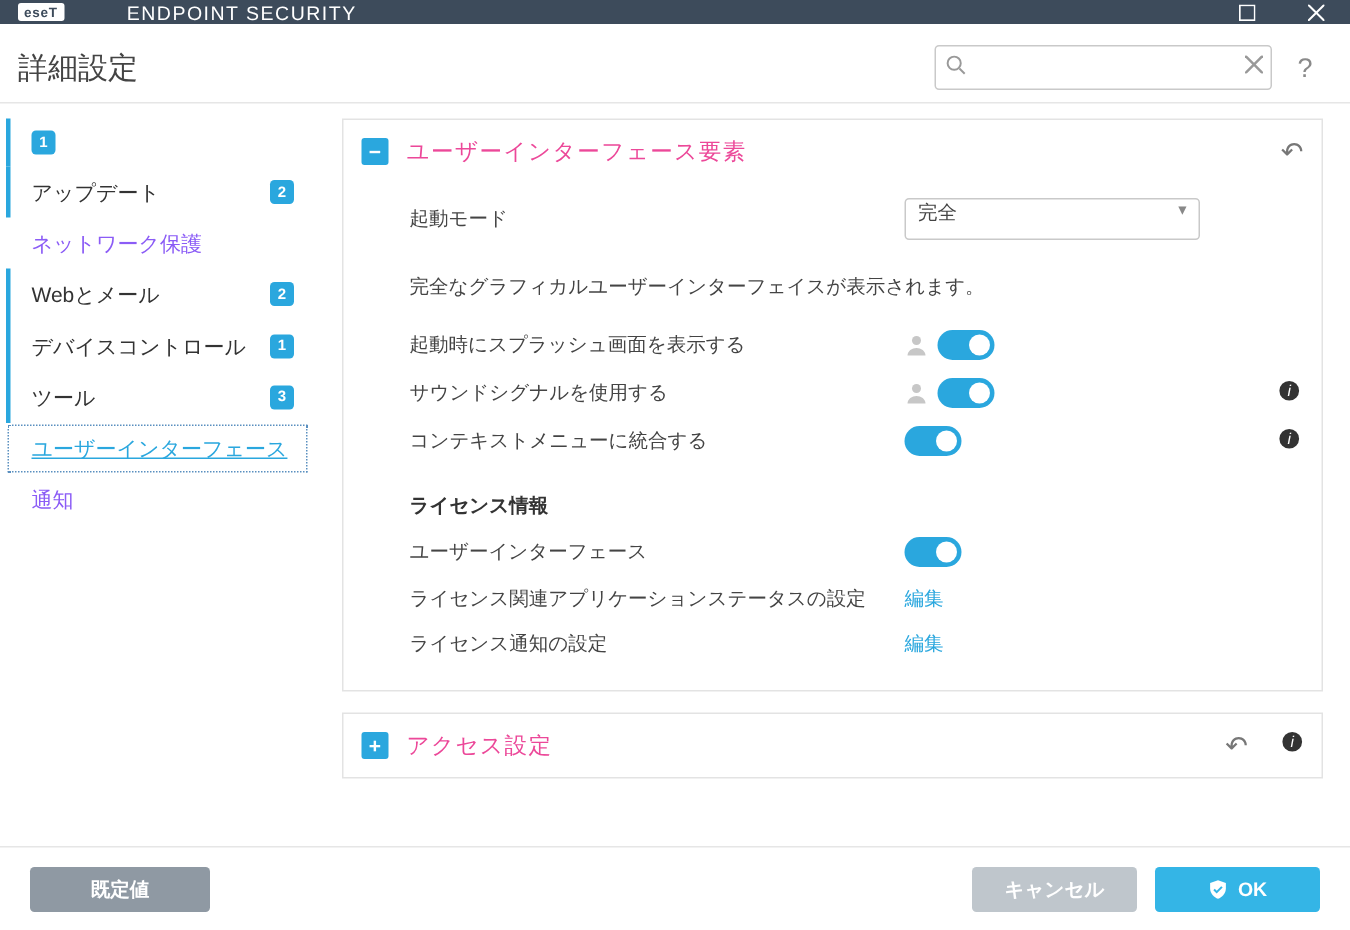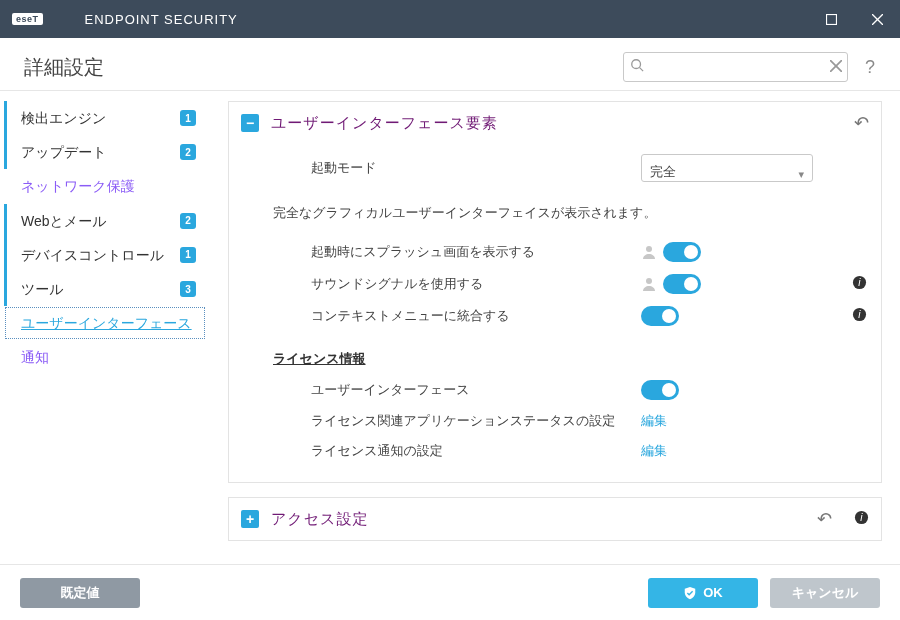--- a/index.html
+++ b/index.html
@@ -1,27 +1,27 @@
 <!DOCTYPE html>
 <html><head>
 <meta charset="utf-8">
 <style>
   * { box-sizing: border-box; margin: 0; padding: 0; font-family: "Segoe UI", "Yu Gothic", "Meiryo", sans-serif; }
   body { background: #fff; width: 900px; height: 620px; overflow: hidden; display: flex; flex-direction: column; }
 
   
-  .titlebar { height: 38px; background: #3d4b5b; color: #fff; display: flex; align-items: center; padding: 0 0 0 12px; }
+  .titlebar { height: 16px; background: #3d4b5b; color: #fff; display: flex; align-items: center; padding: 0 0 0 12px; }
   .brand-badge { background:#fff; color:#3d4b5b; font-size:9px; font-weight:bold; padding:1px 4px; border-radius:2px; letter-spacing:0.5px; margin-right:6px; }
   .brand-text { font-size: 13px; letter-spacing: 1px; font-weight:400;margin-left:36px; }
   .titlebar-spacer { flex:1; }
   .titlebar-btn { width:46px; height:32px; display:flex; align-items:center; justify-content:center; color:#fff; }
   .titlebar-btn svg { width:11px; height:11px; }
 
   
-  .header { display:flex; align-items:center; padding: 14px 20px 8px 24px; border-bottom:1px solid #e6e6e6;justify-content:center; }
+  .header { display:flex; align-items:center; padding: 14px 20px 8px 12px; border-bottom:1px solid #e6e6e6;justify-content:center; }
   .page-title { font-size:20px; color:#444; font-weight:400; }
   .header-spacer { flex:1; }
   .search-wrap { display:flex; align-items:center; border:1px solid #c9c9c9; border-radius:3px; height:30px; width:225px; padding:0 6px; }
   .search-wrap input { border:none; outline:none; flex:1; font-size:13px; padding:0 4px; background:transparent; }
   .search-wrap .mag { color:#999; margin-right:2px; }
   .search-wrap .clr { color:#999; cursor:pointer; }
   .help-q { margin-left:12px; color:#8a8a8a; font-size:18px; width:20px; text-align:center; }
 
   
   .body { flex:1; display:flex; overflow:hidden; }
@@ -30,35 +30,35 @@
   .side-item { position:relative; padding:8px 10px 8px 14px; font-size:14px; color:#8b5cf6; cursor:pointer; display:flex; align-items:center; gap:8px; border-left:3px solid transparent; }
   .side-item.accent { border-left-color:#2aa7de; color:#333; }
   .side-item.selected { outline:1px dotted #5a8fbf; outline-offset:-2px; color:#2aa7de;text-decoration:underline; }
   .side-badge { background:#2aa7de; color:#fff; font-size:10px; min-width:16px; height:16px; border-radius:3px; display:inline-flex; align-items:center; justify-content:center; padding:0 4px; font-weight:bold; }
   .side-item .label { flex:1; line-height:1.3; }
 
   .main { flex:1; padding:10px 18px 10px 18px; overflow:auto; }
   .panel { border:1px solid #e3e3e3; margin-bottom:14px; }
   .panel-header { display:flex; align-items:center; padding:10px 12px; gap:12px; }
   .expander { width:18px; height:18px; background:#2aa7de; color:#fff; display:flex; align-items:center; justify-content:center; font-size:14px; font-weight:bold; border-radius:2px; line-height:1; }
-  .panel-title { font-size:15px; color:#701a75; letter-spacing:1px; flex:1; }
+  .panel-title { font-size:15px; color:#ec4899; letter-spacing:1px; flex:1; }
   .revert-icon { color:#777; font-size:18px; }
 
   .panel-body { padding:4px 14px 16px 44px; }
   .row { display:flex; align-items:center; padding:6px 0; font-size:13px; color:#444; }
-  .row .rlabel { width:330px;margin-left:38px; }
+  .row .rlabel { width:330px; }
   .row .hint { color:#aaa; margin-right:6px; display:inline-flex; }
   .row .toggle { width:38px; height:20px; border-radius:10px; background:#2aa7de; position:relative; }
   .row .toggle::after { content:""; position:absolute; width:14px; height:14px; background:#fff; border-radius:50%; top:3px; right:3px; }
   .row .spacer { flex:1; }
   .row .info { color:#333; margin-left:auto; }
   .desc { font-size:13px; color:#444; padding:4px 0 14px 0;margin-top:12px; }
-  .select { border:1px solid #c9c9c9; border-radius:3px; height:28px; width:172px; display:flex; align-items:flex-end; padding:0 8px; font-size:13px; color:#444; justify-content:space-between; }
+  .select { border:1px solid #c9c9c9; border-radius:3px; height:28px; width:197px; display:flex; align-items:flex-start; padding:0 8px; font-size:13px; color:#444; justify-content:space-between; }
   .select .chev { color:#888; font-size:11px; }
-  .subhead { font-weight:bold; font-size:13px; padding:18px 0 6px 0; color:#333;text-decoration:underline; }
+  .subhead { font-weight:bold; font-size:13px; padding:18px 0 6px 0; color:#333; }
   .link { color:#2aa7de; font-size:13px; cursor:pointer; }
 
   
   .footer { height:56px; border-top:1px solid #e6e6e6; display:flex; align-items:center; padding:0 20px; gap:12px; }
   .footer-spacer { flex:1; }
   .btn { height:30px; min-width:110px; border:none; border-radius:3px; font-size:13px; display:inline-flex; align-items:center; justify-content:center; gap:6px; cursor:pointer;font-weight:bold; }
   .btn-default { background:#8f99a3; color:#fff; width:120px; }
   .btn-primary { background:#34b5e6; color:#fff; font-weight:bold; }
   .btn-muted  { background:#bfc6cc; color:#fff; }
 
@@ -102,21 +102,20 @@
         </svg>
     </span>
   </div>
   <div class="help-q">?</div>
 </div>
 
 <div class="body">
 
   <div class="sidebar">
     <div class="side-item accent">
-      <span class="label">検出エンジン</span>
       <span class="side-badge">1</span>
     </div>
     <div class="side-item accent">
       <span class="label">アップデート</span>
       <span class="side-badge">2</span>
     </div>
     <div class="side-item">
       <span class="label">ネットワーク保護</span>
     </div>
     <div class="side-item accent">
@@ -229,21 +228,21 @@
         </span>
       </div>
     </div>
 
   </div>
 </div>
 
 <div class="footer">
   <button class="btn btn-default">既定値</button>
   <div class="footer-spacer"></div>
+  <button class="btn btn-muted">キャンセル</button>
   <button class="btn btn-primary">
     <svg class="shield" viewBox="0 0 16 16">
         <path d="M8 1l6 2v4c0 4-3 7-6 8-3-1-6-4-6-8V3l6-2z" fill="#fff"></path>
         <path d="M5 8l2 2 4-4" fill="none" stroke="#34b5e6" stroke-width="1.6"></path>
       </svg>
     <span>OK</span>
   </button>
-  <button class="btn btn-muted">キャンセル</button>
 </div>
 
 </body></html>

